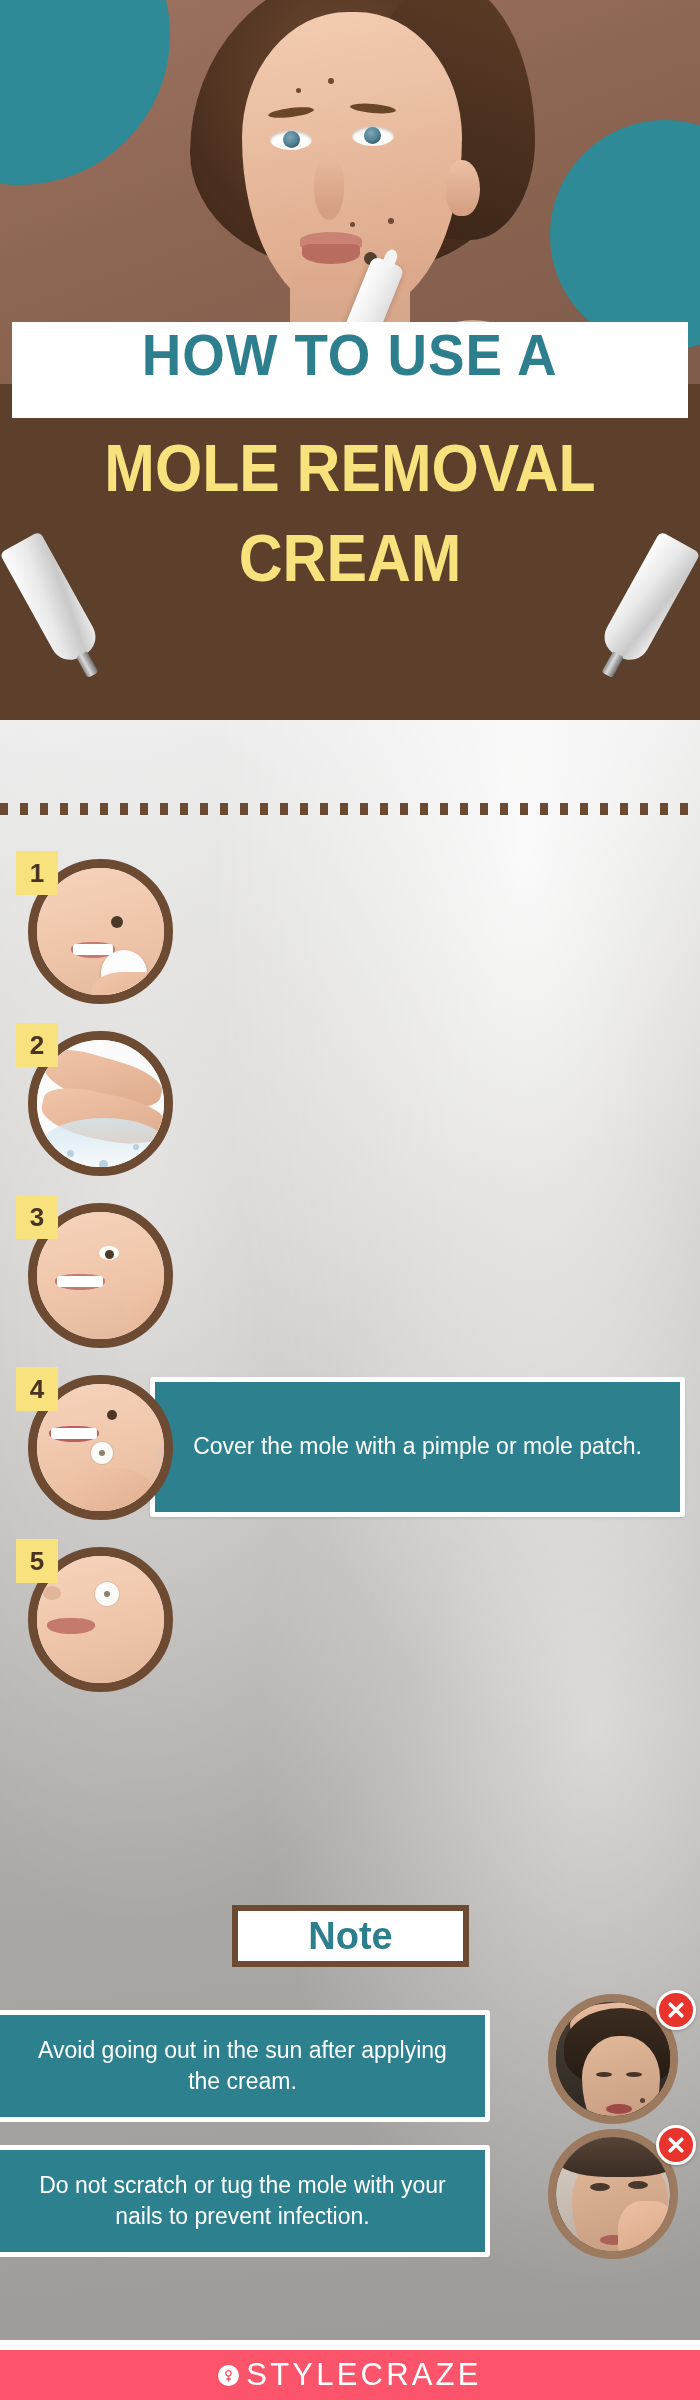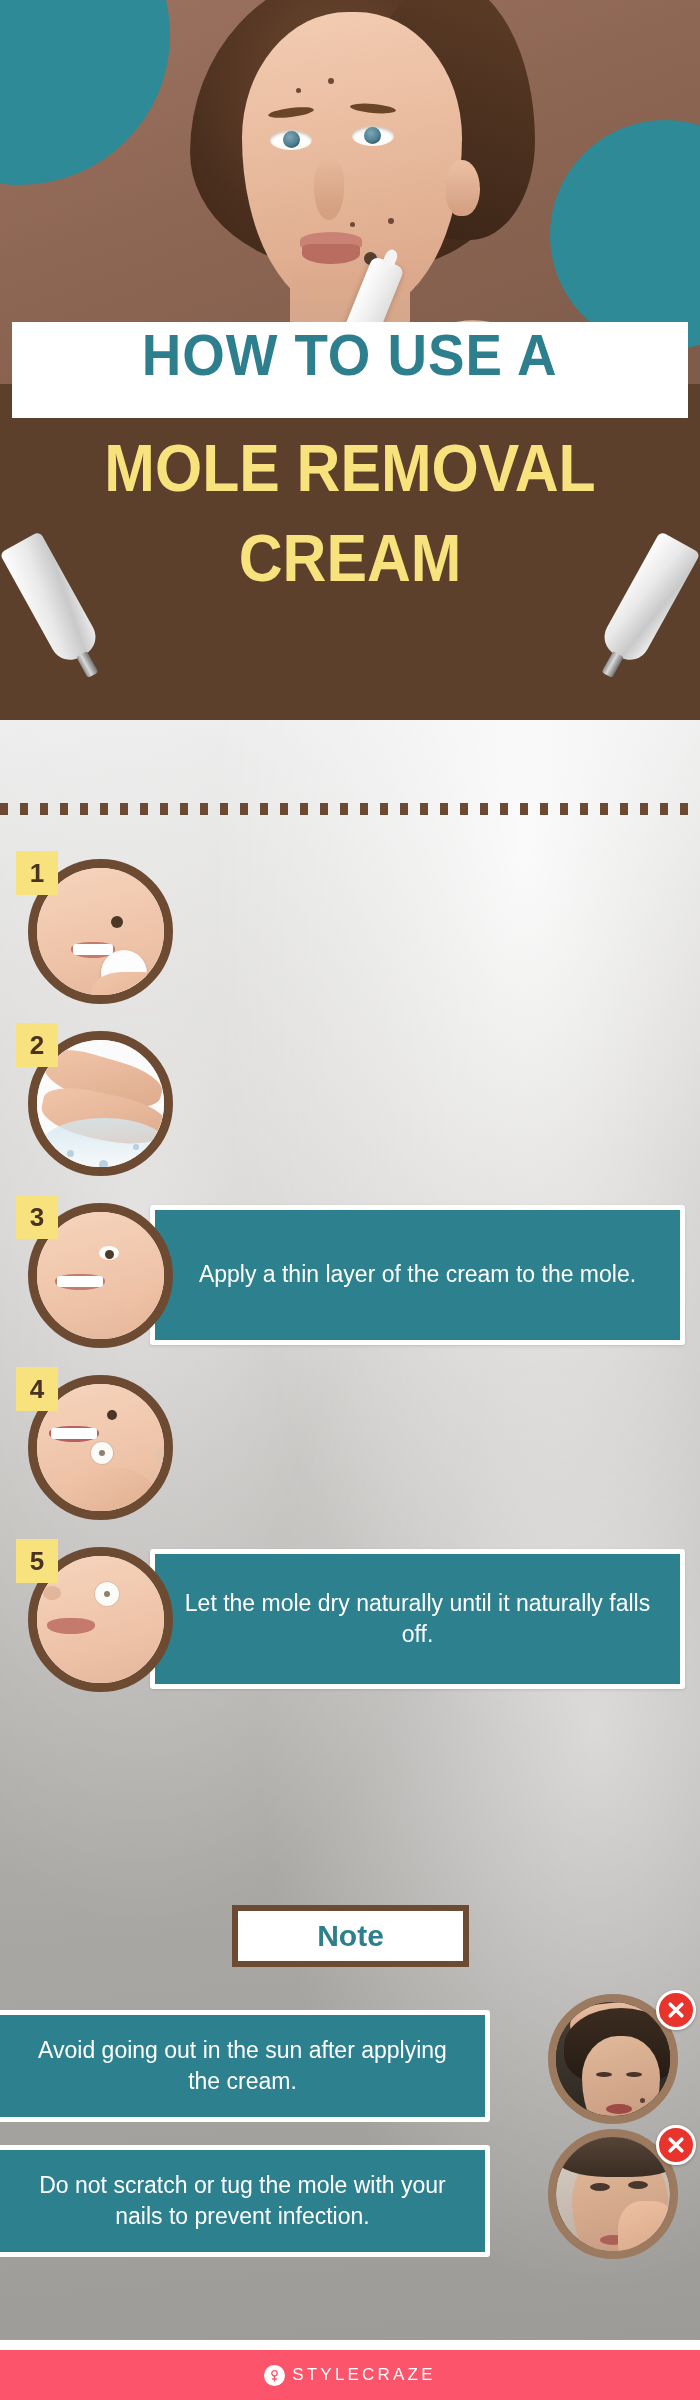--- a/index.html
+++ b/index.html
@@ -229,21 +229,21 @@
   .step-text {
     color:#ffffff; font-size:23px; line-height:1.35; text-align:center;
   }
 
   
   .note-box {
     position:absolute; left:232px; top:1905px; width:237px; height:62px;
     background:#ffffff; border:6px solid #6d4b33;
     display:flex; align-items:center; justify-content:center; z-index:5;
   }
-  .note-text { color:#2d7f8e; font-size:30px; font-weight:bold; }
+  .note-text { color:#2d7f8e; font-size:38px; font-weight:bold; }
 
   
   .warnings { position:absolute; left:0; top:2000px; width:700px; }
   .warn { position:relative; height:135px; }
   .warn-card {
     position:absolute; left:-5px; top:10px; width:495px; min-height:112px;
     background:#2d818e; border:5px solid #ffffff; border-radius:3px;
     display:flex; align-items:center; justify-content:center; padding:8px 26px;
   }
   .warn-text { color:#ffffff; font-size:23px; line-height:1.35; text-align:center; }
@@ -289,21 +289,21 @@
     position:absolute; left:0; bottom:0; width:700px; height:50px;
     background:#fc546a; display:flex; align-items:center; justify-content:center;
   }
   .footer-logo { display:flex; align-items:center; gap:7px; }
   .logo-mark {
     width:21px; height:21px; border-radius:50%; background:#ffffff;
     display:flex; align-items:center; justify-content:center;
   }
   .logo-mark svg { width:13px; height:13px; }
   .footer-text {
-    color:#ffffff; font-size:17px; letter-spacing:3.2px; font-weight:500;
+    color:#ffffff; font-size:31px; letter-spacing:3.2px; font-weight:500;
   }
 </style>
 </head>
 <body>
 
 <div class="page">
 
   <div class="hero">
     <div class="hero-circle-l"></div>
     <div class="hero-circle-r"></div>
@@ -377,55 +377,52 @@
     <div class="step">
       <div class="step-num">3</div>
       <div class="step-photo">
         <div class="ph-skin"></div>
         <div class="ph-cream" style="left:62px;top:34px;"></div>
         <div class="ph-dot" style="left:68px;top:38px;width:9px;height:9px;background:#4f3a29;"></div>
         <div class="ph-lip" style="left:18px;top:62px;width:50px;"></div>
         <div class="ph-teeth" style="left:20px;top:64px;width:46px;"></div>
         <div class="ph-hand" style="left:86px;top:72px;width:64px;height:80px;"></div>
       </div>
-      <div class="step-card">
-        <span class="step-text">Apply a thin layer of the cream to the mole.</span>
-      </div>
     </div>
 
     <div class="step">
       <div class="step-num">4</div>
       <div class="step-photo">
         <div class="ph-skin"></div>
         <div class="ph-dot" style="left:70px;top:26px;width:10px;height:10px;background:#4a3626;"></div>
         <div class="ph-lip" style="left:12px;top:42px;width:50px;background:#bb5f63;"></div>
         <div class="ph-teeth" style="left:14px;top:44px;width:46px;"></div>
         <div class="ph-patch" style="left:54px;top:58px;">
             <span></span>
           </div>
         <div class="ph-hand" style="left:26px;top:84px;width:92px;height:70px;"></div>
         <div class="ph-dot" style="left:118px;top:62px;width:18px;height:18px;background:rgba(225,195,175,.75);"></div>
         <div class="ph-dot" style="left:118px;top:84px;width:18px;height:18px;background:rgba(225,195,175,.75);"></div>
         <div class="ph-dot" style="left:118px;top:106px;width:18px;height:18px;background:rgba(225,195,175,.75);"></div>
       </div>
+      <div class="step-card">
+        <span class="step-text">Cover the mole with a pimple or mole patch.</span>
+      </div>
     </div>
 
     <div class="step">
       <div class="step-num">5</div>
       <div class="step-photo">
         <div class="ph-skin"></div>
         <div class="ph-patch" style="left:58px;top:26px;width:24px;height:24px;">
             <span></span>
           </div>
         <div class="ph-lip" style="left:10px;top:62px;width:48px;"></div>
         <div class="ph-dot" style="left:6px;top:30px;width:18px;height:14px;background:rgba(210,160,130,.5);border-radius:50%;"></div>
       </div>
-      <div class="step-card">
-        <span class="step-text">Let the mole dry naturally until it naturally falls off.</span>
-      </div>
     </div>
 
   </div>
 
   <div class="note-box">
     <span class="note-text">Note</span>
   </div>
 
   <div class="warnings">
 

